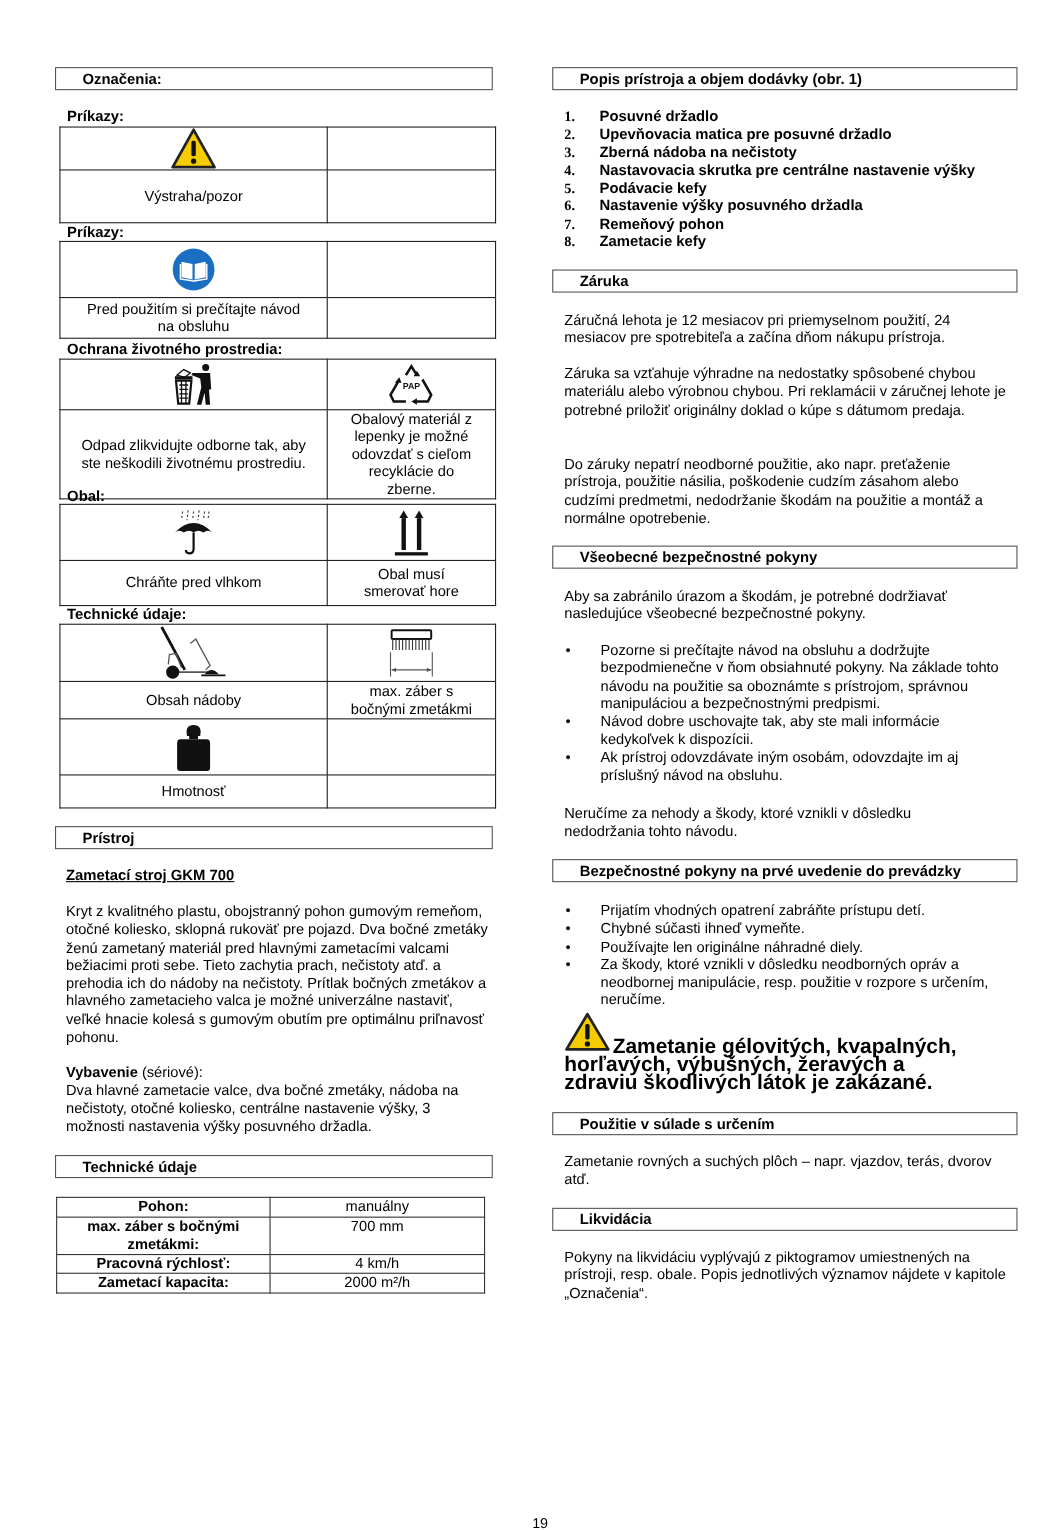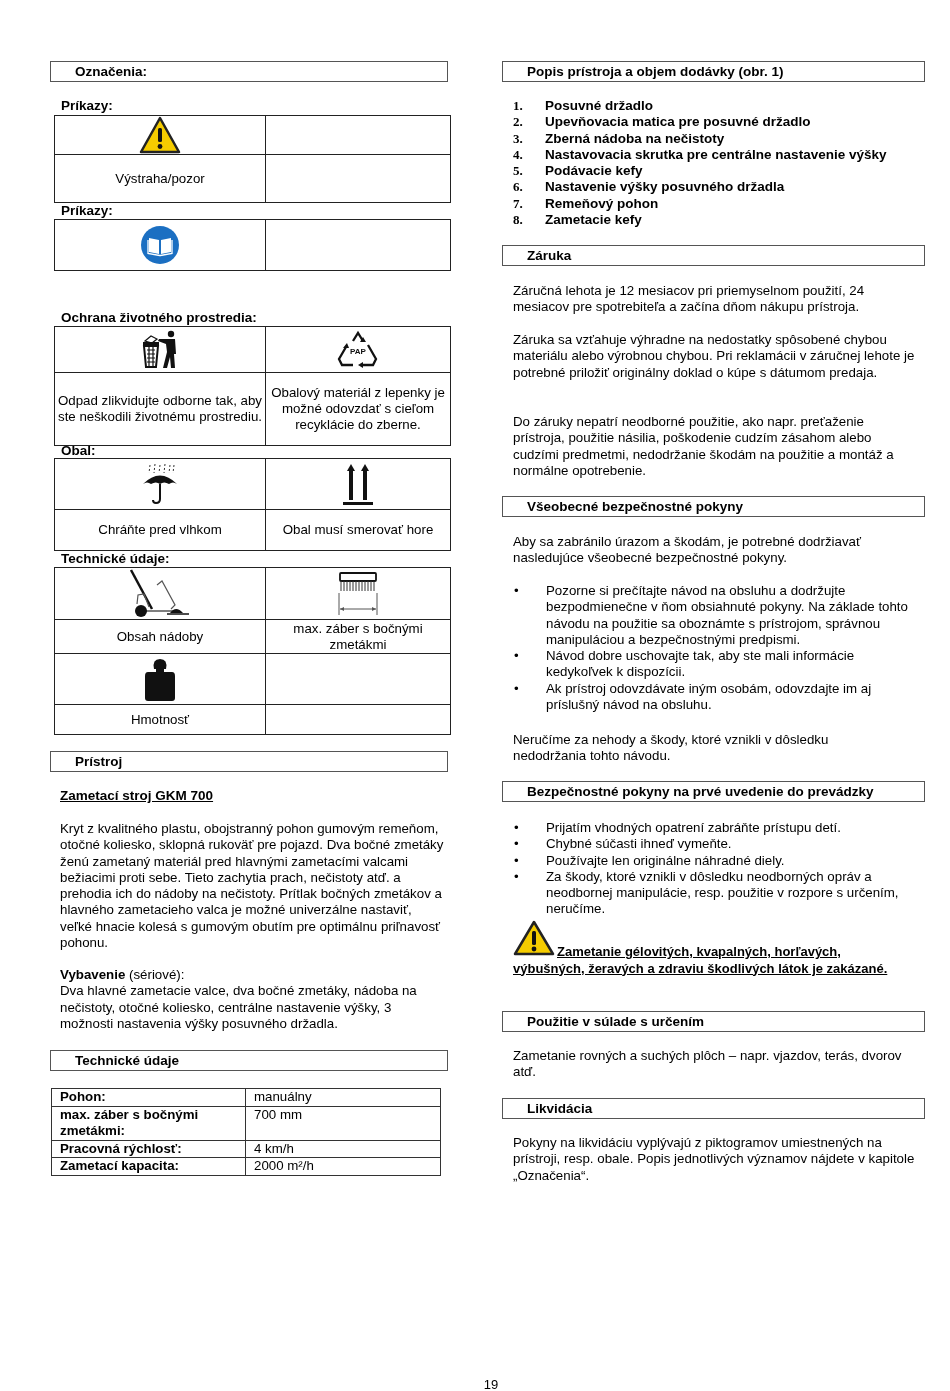--- a/index.html
+++ b/index.html
@@ -1,31 +1,31 @@
 <!DOCTYPE html>
 <html><head>
 <meta charset="utf-8">
 <style>
   html, body { margin: 0; padding: 0; background: #ffffff; }
   body { width: 950px; height: 1391px; position: relative; font-family: "Liberation Sans", sans-serif; color: #000; font-size: 13.3px; overflow: hidden; }
   .abs { position: absolute; }
   .hbox { position: absolute; border: 1px solid #555; box-sizing: border-box; height: 21px; padding: 1px 0 0 24px; font-weight: bold; font-size: 13.5px; line-height: 18px; }
   .lbl { position: absolute; font-weight: bold; font-size: 13.5px; line-height: 16px; }
   table.sym { position: absolute; border-collapse: collapse; table-layout: fixed; }
-  table.sym td { border: 1px solid #222; text-align: center; vertical-align: middle; padding: 0 2px; font-size: 13.3px; line-height: 16px; }
+  table.sym td { border: 1px solid #222; text-align: center; vertical-align: middle; padding: 0 18px; font-size: 13.3px; line-height: 16px; }
   .txt { position: absolute; font-size: 13.3px; line-height: 16.3px; }
   .txt p { margin: 0; }
   ol.parts { position: absolute; margin: 0; padding: 0; list-style: none; font-weight: bold; font-size: 13.5px; line-height: 16.3px; }
   ol.parts li { display: flex; }
   ol.parts .num { width: 32px; font-family: "Liberation Serif", serif; font-weight: bold; font-size: 13px; }
   ul.bul { position: absolute; margin: 0; padding: 0; list-style: none; font-size: 13.3px; line-height: 16.3px; }
   ul.bul li { display: flex; }
   ul.bul .dot { width: 32px; flex: none; padding-left: 1px; }
   table.tech { position: absolute; border-collapse: collapse; table-layout: fixed; font-size: 13.3px; line-height: 16.5px; }
-  table.tech td { border: 1px solid #333; vertical-align: top; padding: 0 8px; }
+  table.tech td { border: 1px solid #333; vertical-align: top; padding: 0 8px; text-align: center; }
   table.tech td.k { font-weight: bold; }
   .page-num { position: absolute; left: 0; width: 950px; text-align: center; top: 1377px; font-size: 13px; padding-left: 16px; }
   svg { display: block; margin: 0 auto; }
 </style>
 </head>
 <body>
 
 <div class="hbox" style="left:50px; top:61px; width:398px;">Označenia:</div>
 
 <div class="lbl" style="left:61px; top:98px;">Príkazy:</div>
@@ -53,20 +53,24 @@
   <tbody>
       <tr style="height:51px;">
     <td style="width:206px;">
       <svg width="40" height="40" viewBox="0 0 40 40">
         <circle cx="20" cy="20" r="19" fill="#1b6fc2"></circle>
         <path d="M9,13 L19,15 L19,29 L9,27 Z" fill="#fff"></path>
         <path d="M31,13 L21,15 L21,29 L31,27 Z" fill="#fff"></path>
         <path d="M8,15 L8,28.5 L19.5,30.5 L20.5,30.5 L32,28.5 L32,15" fill="none" stroke="#fff" stroke-width="1.3"></path>
       </svg>
     </td>
+    <td></td>
+  </tr>
+  <tr style="height:37px;">
+    <td>Pred použitím si prečítajte návod na obsluhu</td>
     <td></td>
   </tr>
 </tbody>
   </table>
 
 <div class="lbl" style="left:61px; top:310px;">Ochrana životného prostredia:</div>
 <table class="sym" style="left:54px; top:326px; width:397px;">
   <tbody>
       <tr style="height:46px;">
     <td style="width:206px;">
@@ -316,21 +320,21 @@
       <span>Za škody, ktoré vznikli v dôsledku neodborných opráv a neodbornej manipulácie, resp. použitie v rozpore s určením, neručíme.</span>
     </li>
 </ul>
 
 <div class="abs" style="left:513px; top:920px; width:400px;">
   <svg width="42" height="36" viewBox="0 0 42 36" style="position:absolute; left:0; top:0; margin:0;">
     <polygon points="21,2 40,34 2,34" fill="#f5cc00" stroke="#222" stroke-width="2.5" stroke-linejoin="round"></polygon>
     <rect x="19" y="11" width="4" height="14" rx="1.5" fill="#111"></rect>
     <circle cx="21" cy="29" r="2.4" fill="#111"></circle>
   </svg>
-  <div style="font-weight:bold; font-size:13px; line-height:16.5px; text-indent:44px; padding-top:24px; width:380px;text-decoration:underline;">Zametanie gélovitých, kvapalných, horľavých, výbušných, žeravých a zdraviu škodlivých látok je zakázané.</div>
+  <div style="font-weight:bold; font-size:19px; line-height:16.5px; text-indent:44px; padding-top:24px; width:380px;">Zametanie gélovitých, kvapalných, horľavých, výbušných, žeravých a zdraviu škodlivých látok je zakázané.</div>
 </div>
 
 <div class="hbox" style="left:502px; top:1011px; width:423px;">Použitie v súlade s určením</div>
 
 <div class="txt" style="left:513px; top:1048px; width:390px;">Zametanie rovných a suchých plôch – napr. vjazdov, terás, dvorov atď.</div>
 
 <div class="hbox" style="left:502px; top:1098px; width:423px;">Likvidácia</div>
 
 <div class="txt" style="left:513px; top:1135px; width:402px;">Pokyny na likvidáciu vyplývajú z piktogramov umiestnených na prístroji, resp. obale. Popis jednotlivých významov nájdete v kapitole „Označenia“.</div>
 

